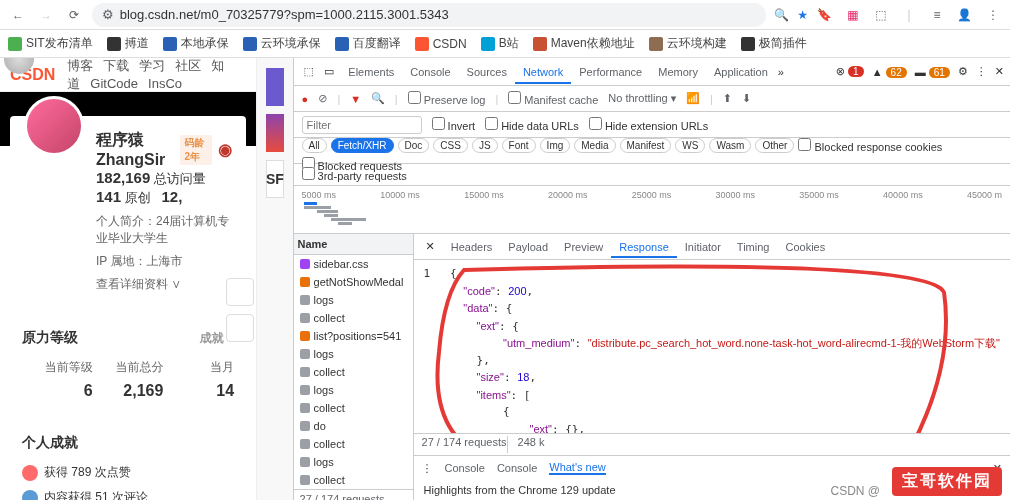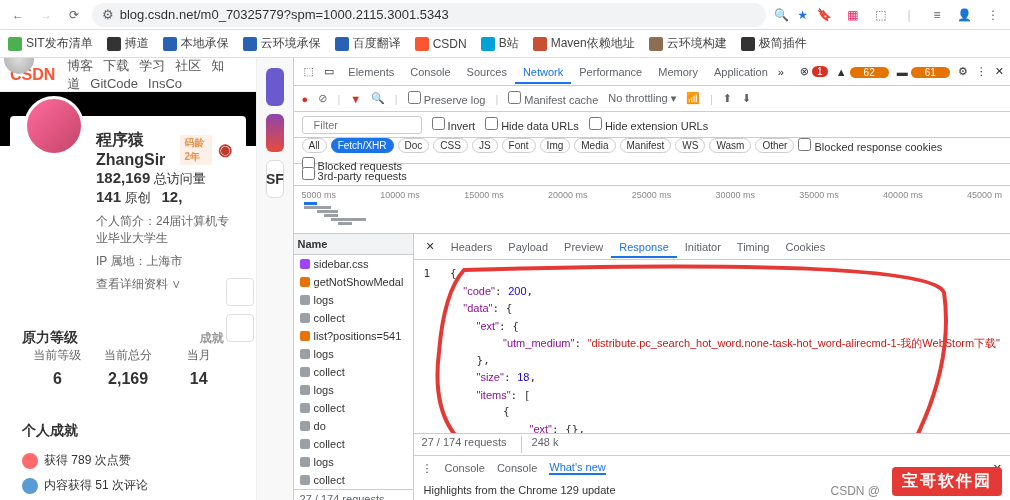--- a/index.html
+++ b/index.html
@@ -25,38 +25,38 @@
 .planet{position:absolute;top:-48px;left:4px;width:30px;height:30px;background:radial-gradient(#ddd,#aaa);border-radius:50%}
 .profile-info{margin-left:72px}
 .username{font-size:16px;font-weight:bold;display:flex;align-items:center;gap:6px}
 .badge{font-size:10px;background:#fdf0e8;color:#e8934a;padding:1px 4px;border-radius:2px}
 .stats{font-size:13px}
 .stats b{font-size:15px}
 .intro{margin-top:6px;font-size:12px;color:#666}
 .card{background:#fff;margin:10px;padding:12px;border-radius:4px}
 .card-title{font-size:14px;font-weight:bold;display:flex;justify-content:space-between;align-items:center}
 .achieve{color:#999;font-size:12px}
-.force-grid{display:flex;text-align:center}
+.force-grid{display:flex;margin-top:12px;text-align:right}
 .force-grid>div{flex:1}
 .force-grid .lbl{font-size:12px;color:#666}
 .force-grid .val{font-size:16px;font-weight:bold;margin-top:6px}
 .ach-list{margin-top:8px}
 .ach-item{display:flex;align-items:center;gap:6px;padding:4px 0;font-size:12px}
 .ach-icon{width:16px;height:16px;border-radius:50%}
 .devtools{flex:1;border-left:1px solid #ccc;display:flex;flex-direction:column;background:#fff;font-size:11px}
 .dt-tabs{height:28px;display:flex;align-items:center;border-bottom:1px solid #ccc;padding:0 6px;gap:2px}
 .dt-tab{padding:4px 8px;cursor:pointer;color:#5f6368}
 .dt-tab.active{color:#1a73e8;border-bottom:2px solid #1a73e8}
 .dt-right{margin-left:auto;display:flex;gap:8px;align-items:center}
 .badge-err{background:#d93025;color:#fff;border-radius:8px;padding:0 5px;font-size:10px}
-.badge-warn{background:#e37400;color:#fff;border-radius:8px;padding:0 14px;font-size:10px}
+.badge-warn{background:#e37400;color:#fff;border-radius:8px;padding:0 5px;font-size:10px}
 .dt-toolbar{height:26px;display:flex;align-items:center;gap:10px;padding:0 8px;border-bottom:1px solid #ccc;color:#5f6368}
 .dt-toolbar input[type=checkbox]{margin-right:3px}
 .dt-filter{height:26px;display:flex;align-items:center;gap:10px;padding:0 8px;border-bottom:1px solid #ccc}
-.filter-input{width:120px;height:18px;border:1px solid #ccc;border-radius:3px;padding:0 11px;font-size:11px}
+.filter-input{width:120px;height:18px;border:1px solid #ccc;border-radius:3px;padding:0 4px;font-size:11px}
 .dt-types{height:26px;display:flex;align-items:center;gap:4px;padding:0 8px;border-bottom:1px solid #ccc;flex-wrap:wrap}
 .type-btn{padding:1px 6px;border:1px solid #ccc;border-radius:8px;font-size:10px;cursor:pointer}
 .type-btn.active{background:#1a73e8;color:#fff;border-color:#1a73e8}
 .dt-3rd{height:22px;display:flex;align-items:center;padding:0 8px;border-bottom:1px solid #ccc}
 .timeline{height:48px;border-bottom:1px solid #ccc;position:relative;padding:4px 8px}
 .tl-labels{display:flex;justify-content:space-between;font-size:9px;color:#888}
 .tl-bars{position:absolute;top:14px;left:10px;right:10px;height:30px}
 .tl-bar{position:absolute;height:3px;background:#9aa0a6}
 .dt-content{flex:1;display:flex;overflow:hidden}
 .req-list{width:120px;border-right:1px solid #ccc;overflow:auto}
@@ -66,32 +66,32 @@
 .req-detail{flex:1;display:flex;flex-direction:column;position:relative}
 .detail-tabs{height:26px;display:flex;align-items:center;border-bottom:1px solid #ccc;gap:2px;padding:0 6px}
 .detail-tab{padding:3px 8px;cursor:pointer;color:#5f6368}
 .detail-tab.active{color:#1a73e8;border-bottom:2px solid #1a73e8}
 .close-x{padding:3px 6px;cursor:pointer}
 .json-view{flex:1;padding:6px 10px;font-family:Menlo,Consolas,monospace;font-size:11px;line-height:1.5;overflow:auto;position:relative}
 .json-key{color:#881391}
 .json-str{color:#c41a16}
 .json-num{color:#1c00cf}
 .annotation{position:absolute;border:3px solid #e53935;border-radius:60px;pointer-events:none}
-.req-status{height:22px;border-top:1px solid #ccc;padding:2px 8px;display:flex;gap:14px;color:#5f6368}
+.req-status{height:22px;border-top:1px solid #ccc;padding:2px 8px;display:flex;color:#5f6368}
 .bottom-drawer{border-top:1px solid #ccc}
 .drawer-tabs{height:24px;display:flex;align-items:center;padding:0 8px;gap:12px}
 .drawer-tab{cursor:pointer;color:#5f6368}
 .drawer-tab.active{color:#1a73e8;border-bottom:2px solid #1a73e8}
 .drawer-content{padding:4px 10px;font-size:11px;color:#333}
 .watermark{position:absolute;bottom:4px;right:8px;background:#e53935;color:#fff;padding:4px 10px;font-size:16px;font-weight:bold;border-radius:4px;letter-spacing:2px}
 .watermark2{position:absolute;bottom:2px;right:130px;color:#888;font-size:12px}
 .side-icons{position:absolute;right:2px;top:220px;display:flex;flex-direction:column;gap:8px}
 .side-icon{width:28px;height:28px;border:1px solid #ddd;border-radius:4px;background:#fff}
 .right-preview{width:48px;background:#f8f8f8;border-left:1px solid #eee;padding-top:10px;display:flex;flex-direction:column;align-items:center;gap:8px}
-.prev-box{width:18px;height:38px;border-radius:6px}
+.prev-box{width:18px;height:38px;border-radius:0}
 </style>
 </head>
 <body>
 
 <div class="browser-bar">
   <span class="nav-btn">←</span>
   <span class="nav-btn" style="color:#ccc">→</span>
   <span class="nav-btn">⟳</span>
   <div class="url-bar">
     <span class="url-icon">⚙</span>

